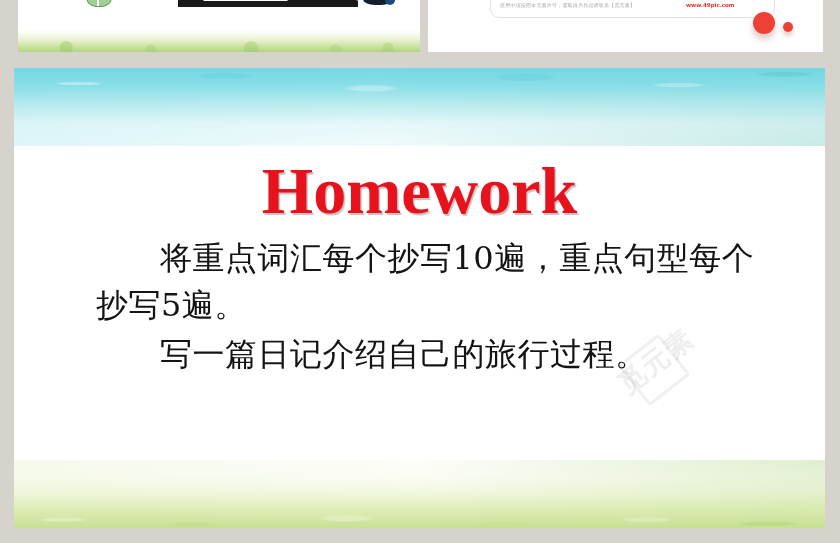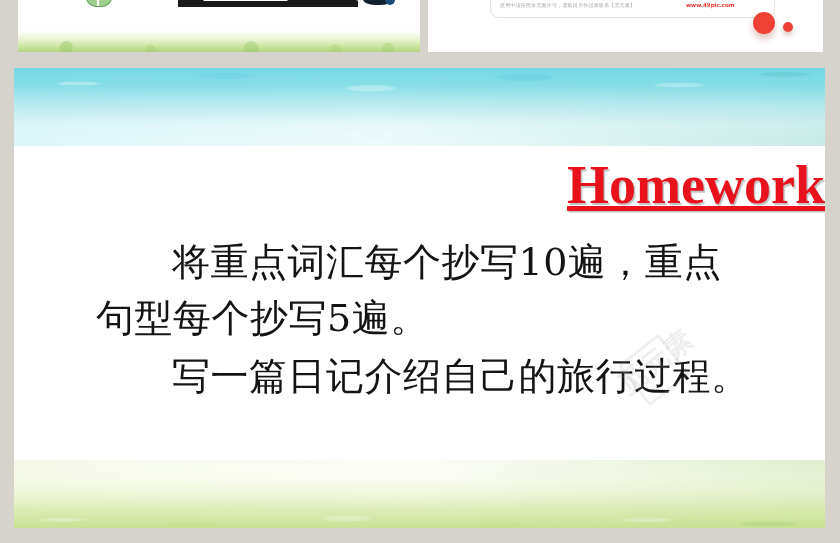--- a/index.html
+++ b/index.html
@@ -243,38 +243,37 @@
 
   .slide-content {
     position: absolute;
     inset: 0;
   }
 
   .title {
     position: absolute;
     left: 0; right: 0;
     top: 90px;
-    text-align: right;
+    text-align: center;
     font-family: "Liberation Serif", "DejaVu Serif", serif;
     font-weight: bold;
-    font-size: 54px;
+    font-size: 66px;
     line-height: 1;
     color: #e8121c;
     letter-spacing: 0px;
     text-shadow: 1.5px 1.5px 1px rgba(120,120,120,0.45);
-    text-decoration: underline;
   }
 
   .body-block {
     position: absolute;
     left: 82px;
     top: 167px;
     width: 660px;
     font-family: "DejaVu Serif", "Liberation Serif", serif;
-    font-size: 38px;
+    font-size: 32px;
     line-height: 1.47;
     color: #141414;
     letter-spacing: 0.5px;
   }
   .para { margin: 0; text-indent: 2em; }
   .para + .para { margin-top: 2px; }
 
   
   .watermark {
     position: absolute;

